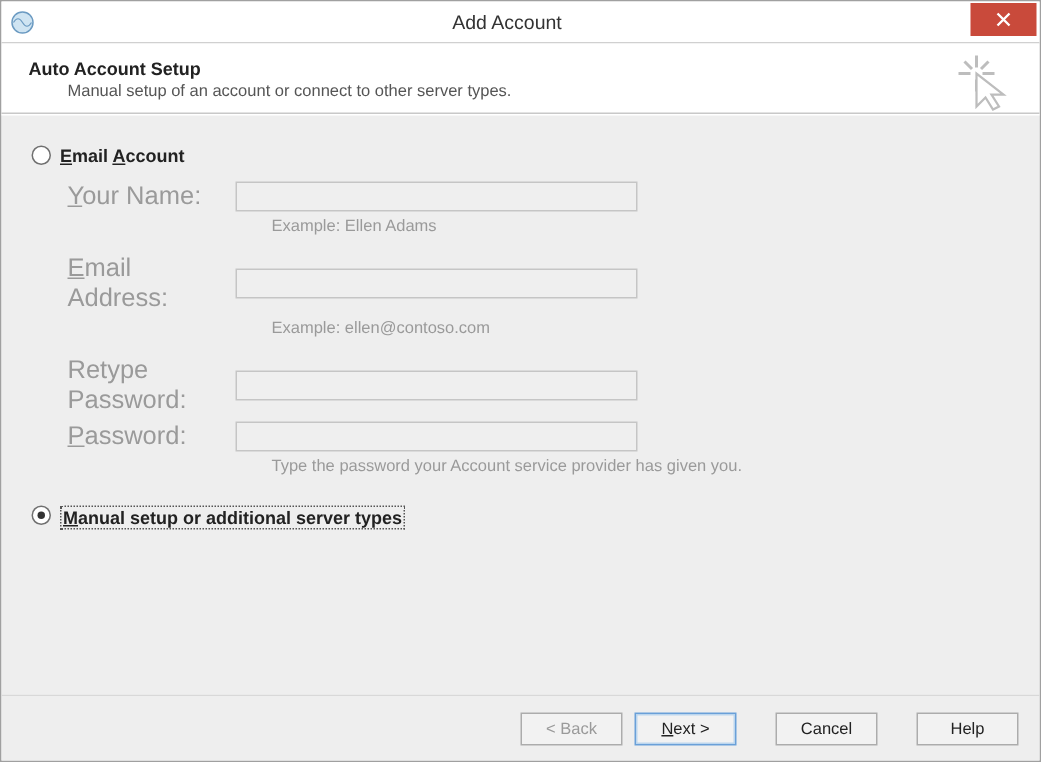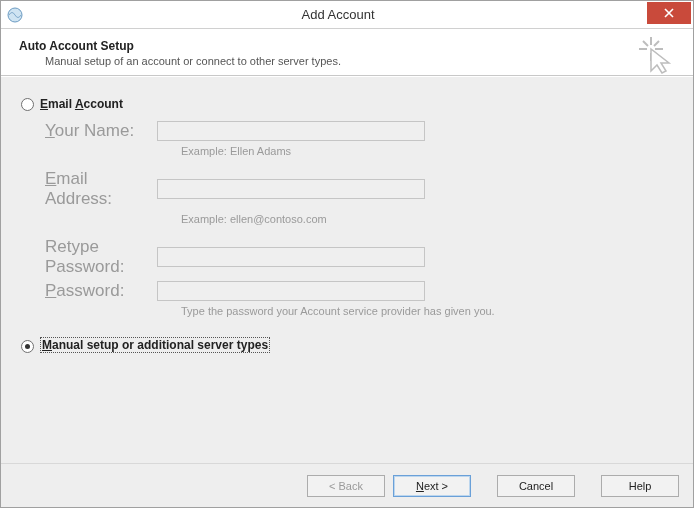--- a/index.html
+++ b/index.html
@@ -77,21 +77,21 @@
   }
   .content {
     flex: 1;
     background: #eeeeee;
     border-top: 1px solid #fff;
     padding: 20px 20px 10px 20px;
     position: relative;
   }
   .radio-row {
     display: flex;
-    align-items: flex-end;
+    align-items: flex-start;
     gap: 6px;
     margin-bottom: 10px;
   }
   .radio {
     width: 13px;
     height: 13px;
     border: 1px solid #707070;
     border-radius: 50%;
     background: #fff;
     display: inline-flex;
@@ -147,21 +147,21 @@
     height: 44px;
     background: #eeeeee;
     border-top: 1px solid #d8d8d8;
     display: flex;
     align-items: center;
     justify-content: flex-end;
     padding-right: 14px;
     gap: 8px;
   }
   .btn {
-    width: 78px;
+    width: 68px;
     height: 22px;
     font-size: 11px;
     background: #f2f2f2;
     border: 1px solid #acacac;
     display: flex;
     align-items: center;
     justify-content: center;
     cursor: pointer;
     color: #222;
   }

